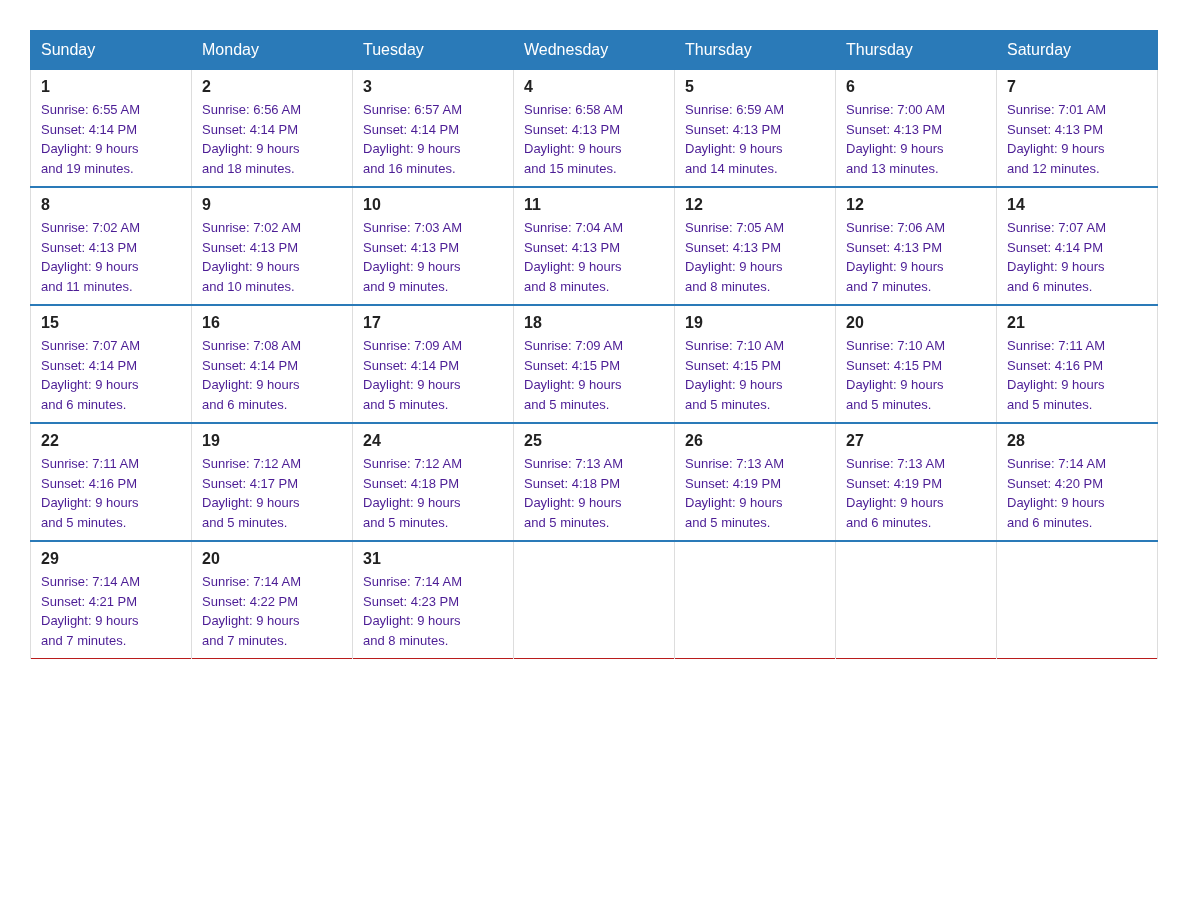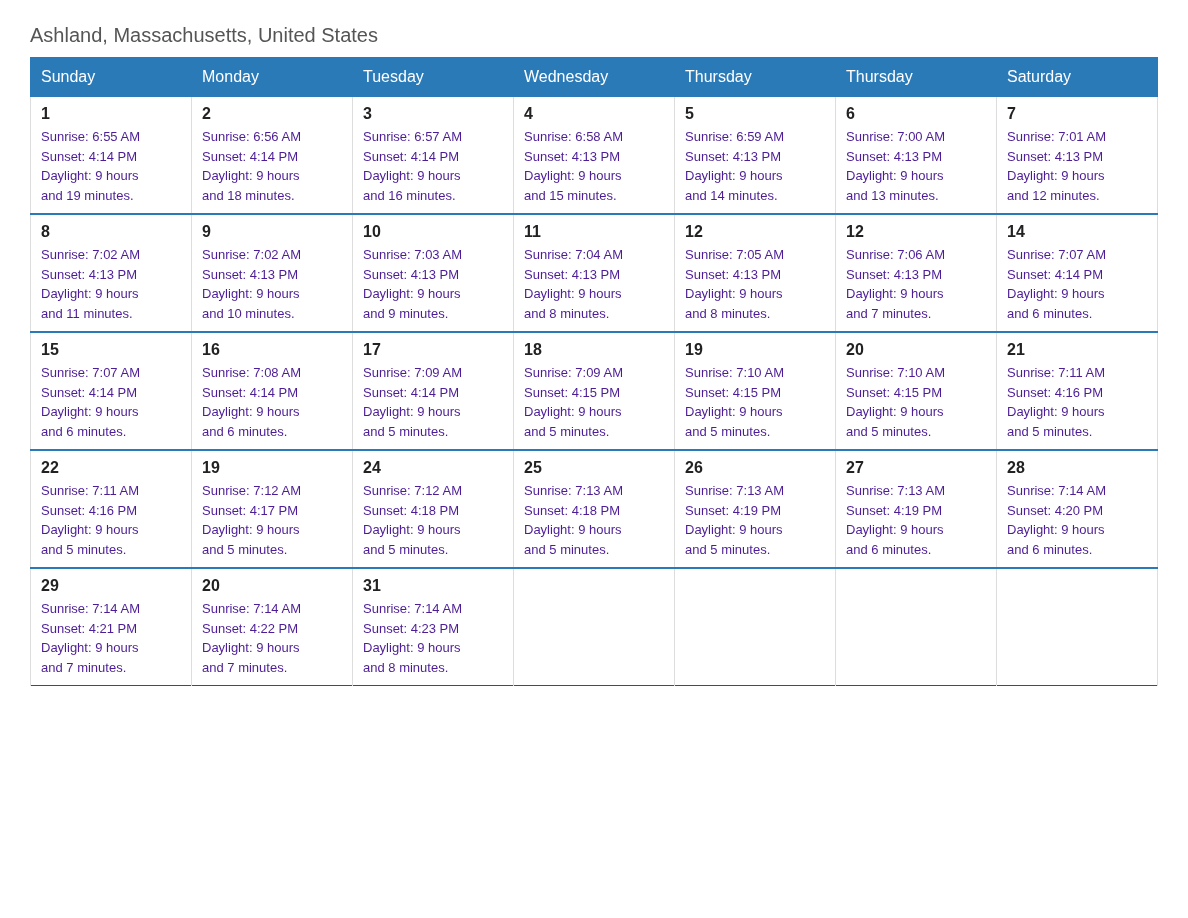--- a/index.html
+++ b/index.html
@@ -83,21 +83,20 @@
     .logo-line1 {
       display: flex;
       align-items: center;
     }
   </style>
 </head>
 <body>
 
 <div class="header">
   <div class="title-section">
-    <div class="location">Ashland, Massachusetts, United States</div>
   </div>
 </div>
 
 <table class="calendar">
   <thead>
     <tr>
     <th>Sunday</th>
         <th>Monday</th>
         <th>Tuesday</th>
         <th>Wednesday</th>

